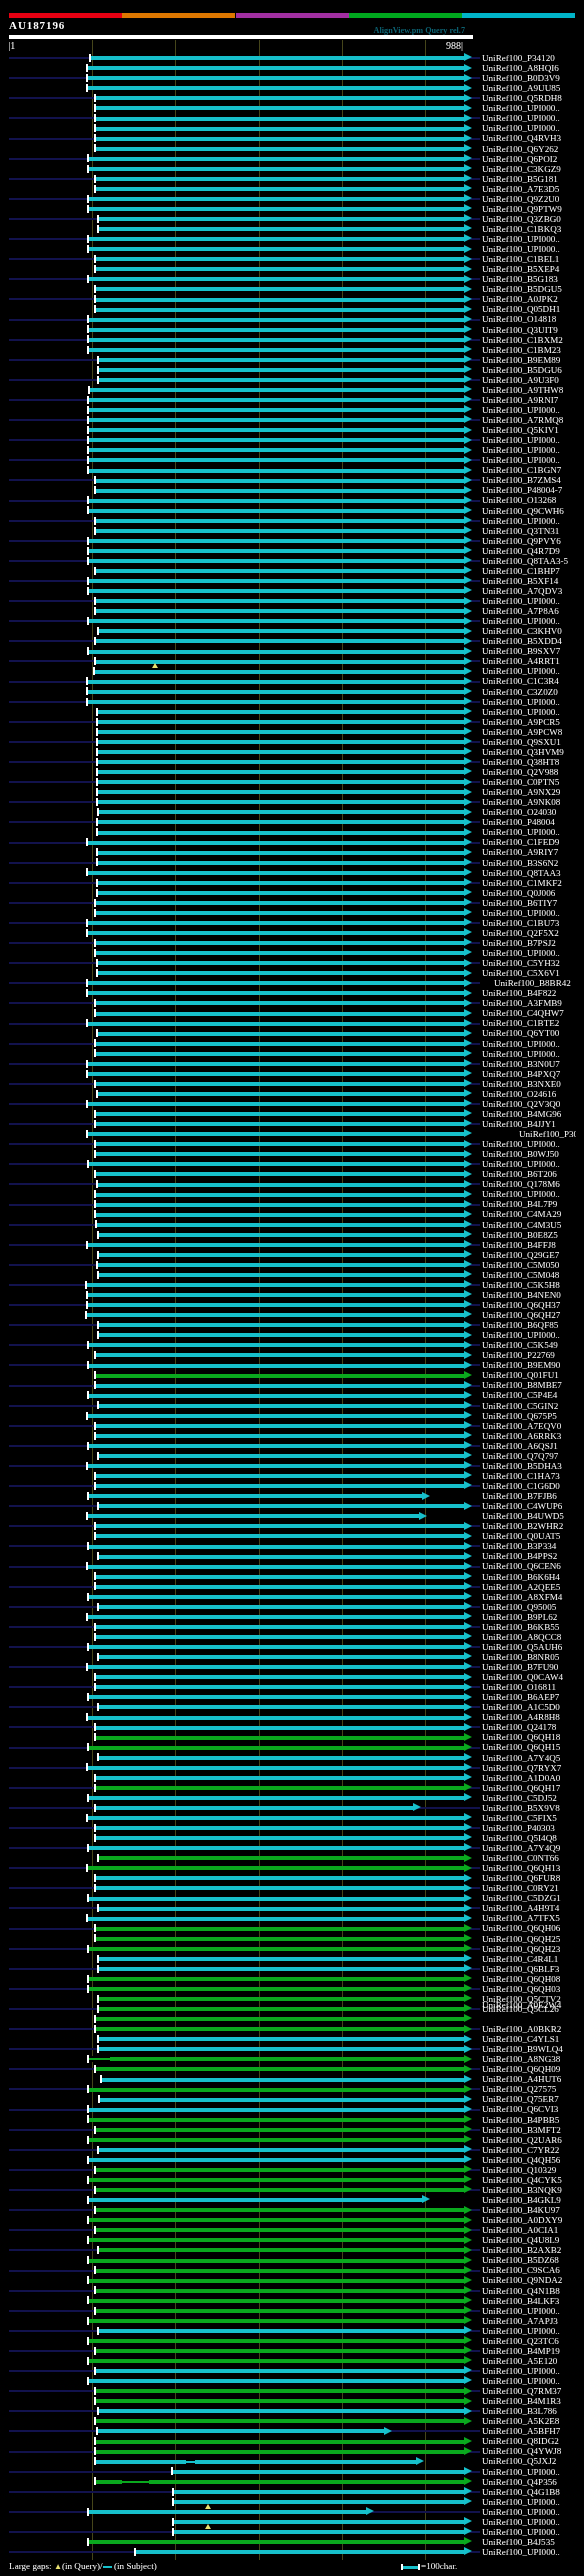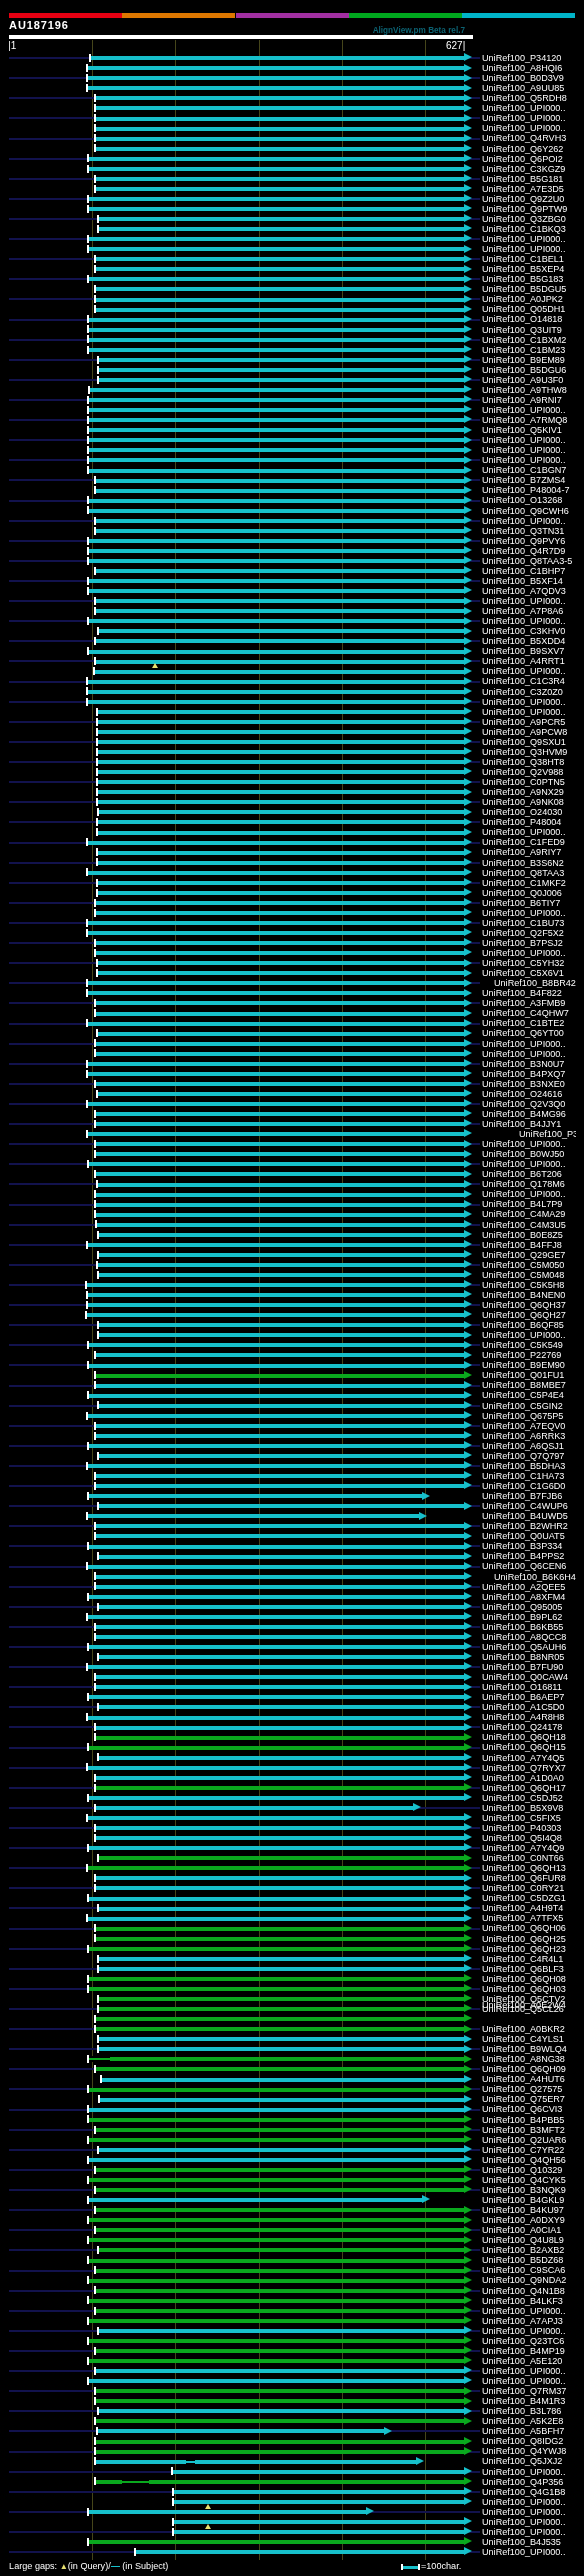--- a/index.html
+++ b/index.html
@@ -1,17 +1,17 @@
 <!DOCTYPE html>
 <html style="font-size:14.6px"><head>
 <meta charset="utf-8">
 <style>
   html,body{margin:0;padding:0;background:#000;}
   .canvas{position:relative;width:576px;height:2576px;background:#000;overflow:hidden;
-          font-family:Liberation Sans, sans-serif;}
+          font-family:Liberation Serif, serif;}
   .abs{position:absolute;}
   .scale-seg{position:absolute;top:12.8px;height:5.5px;}
   .query-name{position:absolute;left:9.1px;top:19px;font-size:11px;font-weight:bold;color:#fff;letter-spacing:0.9px;}
   .watermark{position:absolute;top:25.6px;right:111px;font-size:8.2px;font-weight:bold;color:#0c6272;}
   .query-bar{position:absolute;left:9.1px;top:35px;width:464px;height:3.7px;background:#fff;}
   .num-left{position:absolute;left:8.2px;top:40px;font-size:10px;color:#fff;}
   .num-right{position:absolute;left:446px;top:40px;font-size:10px;color:#fff;}
   .gridline{position:absolute;top:40px;width:0.9px;height:2520px;background:#45451a;}
   .row-guide{position:absolute;left:9.1px;width:471px;height:1.8px;background:#12124d;}
   .hit-bar{position:absolute;height:3.7px;}
@@ -35,24 +35,24 @@
 
   <div class="abs" id="identity-scale">
       <div class="scale-seg" style="left: 9.1px; width: 113px; background: rgb(230, 0, 18);"></div>
       <div class="scale-seg" style="left: 122px; width: 113px; background: rgb(221, 119, 0);"></div>
       <div class="scale-seg" style="left: 236px; width: 113px; background: rgb(161, 47, 161);"></div>
       <div class="scale-seg" style="left: 349px; width: 113px; background: rgb(0, 168, 30);"></div>
       <div class="scale-seg" style="left: 462px; width: 113px; background: rgb(0, 180, 200);"></div>
     </div>
 
   <div class="query-name">AU187196</div>
-  <div class="watermark">AlignView.pm Beta rel.7</div>
+  <div class="watermark">AlignView.pm Query rel.7</div>
   <div class="query-bar"></div>
   <div class="num-left">|<span>1</span></div>
-  <div class="num-right"><span>627</span>|</div>
+  <div class="num-right"><span>988</span>|</div>
 
   <div class="abs" id="gridlines">
       <div class="gridline" style="left: 92px;"></div>
       <div class="gridline" style="left: 175px;"></div>
       <div class="gridline" style="left: 259px;"></div>
       <div class="gridline" style="left: 342px;"></div>
       <div class="gridline" style="left: 425px;"></div>
     </div>
 
   <div class="abs" id="rows">
@@ -733,21 +733,21 @@
       <div class="arrow" style="left: 464px; top: 1552px; border-left: 8.2px solid rgb(23, 192, 203);"></div>
       <div class="hit-label" style="top: 1551px;">UniRef100_B4PPS2</div>
       <div class="row-guide" style="top: 1566px;"></div>
       <div class="hit-bar" style="left: 87px; width: 377px; top: 1565px; background: rgb(23, 192, 203);"></div>
       <div class="start-tick" style="left: 86px; top: 1562px;"></div>
       <div class="arrow" style="left: 464px; top: 1562px; border-left: 8.2px solid rgb(23, 192, 203);"></div>
       <div class="hit-label" style="top: 1561px;">UniRef100_Q6CEN6</div>
       <div class="hit-bar" style="left: 95px; width: 369px; top: 1575px; background: rgb(23, 192, 203);"></div>
       <div class="start-tick" style="left: 94px; top: 1572px;"></div>
       <div class="arrow" style="left: 464px; top: 1572px; border-left: 8.2px solid rgb(23, 192, 203);"></div>
-      <div class="hit-label" style="top: 1572px; margin-left: 12px;">UniRef100_B6K6H4</div>
+      <div class="hit-label" style="top: 1572px;">UniRef100_B6K6H4</div>
       <div class="row-guide" style="top: 1586px;"></div>
       <div class="hit-bar" style="left: 95px; width: 369px; top: 1585px; background: rgb(23, 192, 203);"></div>
       <div class="start-tick" style="left: 94px; top: 1582px;"></div>
       <div class="arrow" style="left: 464px; top: 1582px; border-left: 8.2px solid rgb(23, 192, 203);"></div>
       <div class="hit-label" style="top: 1582px;">UniRef100_A2QEE5</div>
       <div class="hit-bar" style="left: 88px; width: 376px; top: 1595px; background: rgb(23, 192, 203);"></div>
       <div class="start-tick" style="left: 87px; top: 1593px;"></div>
       <div class="arrow" style="left: 464px; top: 1592px; border-left: 8.2px solid rgb(23, 192, 203);"></div>
       <div class="hit-label" style="top: 1592px;">UniRef100_A8XFM4</div>
       <div class="row-guide" style="top: 1606px;"></div>

